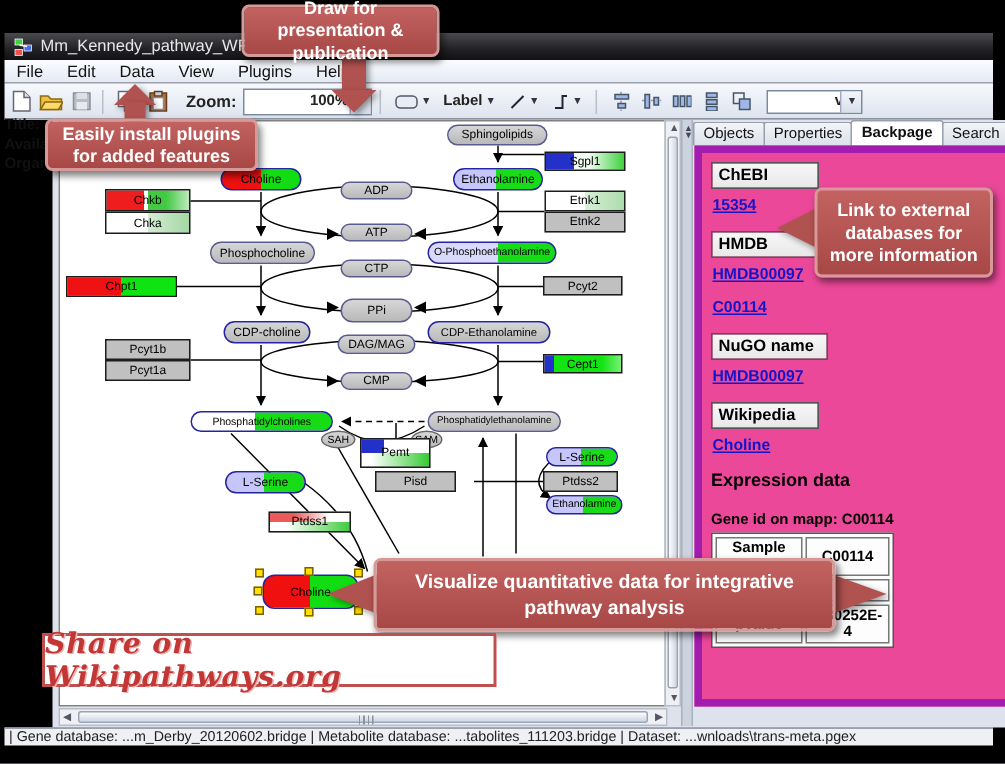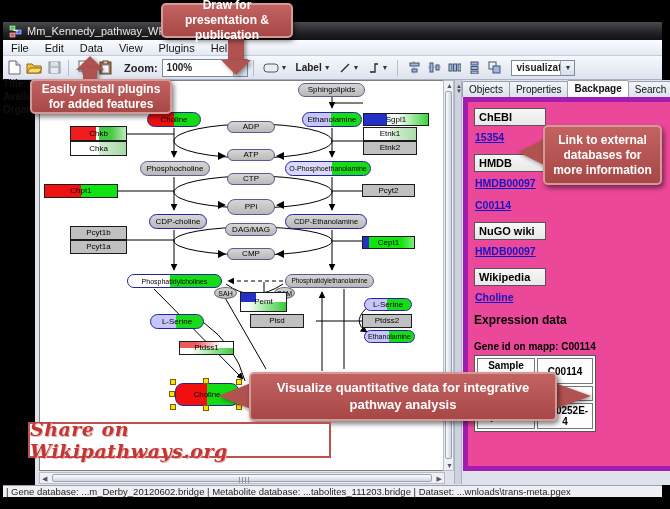--- a/index.html
+++ b/index.html
@@ -12,21 +12,21 @@
     color:#e8e8e8; font-size:11px; padding-left:6px; gap:5px; }
   .menubar { position:absolute; left:3px; top:40px; width:659px; height:16px;
     background:linear-gradient(#fafcff,#e3e9f3); border-bottom:1px solid #c6cdd9;
     display:flex; align-items:center; font-size:11px; color:#111; }
   .menubar span { padding:1px 8px; }
   .toolbar { position:absolute; left:3px; top:56px; width:659px; height:24px;
     background:linear-gradient(#f6f8fc,#dde3ee); border-bottom:1px solid #aab2c2;
     display:flex; align-items:center; font-size:11px; color:#222;font-weight:bold; }
   .tb-ico { width:18px; height:18px; display:flex; align-items:center; justify-content:center; margin-left:2px; }
   .tb-sep { width:1px; height:16px; background:#b8bfcc; margin:0 5px; }
-  .combo { height:18px; background:#fff; border:1px solid #7a8aa0; display:flex; align-items:center; font-size:10px; }
+  .combo { height:18px; background:#fff; border:1px solid #7a8aa0; display:flex; align-items:center; font-size:10px;padding-left:40px; }
   .combo .val { padding:0 4px; flex:1; white-space:nowrap; overflow:hidden; }
   .combo .dd { width:14px; align-self:stretch; border-left:1px solid #9fa9ba; background:linear-gradient(#f2f5fa,#d8dfeb);
     display:flex; align-items:center; justify-content:center; font-size:7px; color:#334; }
   .tool-btn { display:flex; align-items:center; gap:2px; padding:1px 3px; border:1px solid transparent; font-size:10px; }
   .tool-btn .dda { font-size:7px; color:#334; }
 
   
   .workarea { position:absolute; left:3px; top:80px; width:659px; height:405px; background:#dde2ec;margin-left:32px; }
   .canvas { position:absolute; left:4px; top:0; width:405px; height:391px; background:#fff; border:1px solid #808080; overflow:hidden; }
   .edges { position:absolute; left:0; top:0; z-index:1; }
@@ -256,21 +256,21 @@
           <polygon points="178,71 186,75 178,79"></polygon>
             <polygon points="244,71 236,75 244,79"></polygon>
           <polygon points="178,120 186,124 178,128"></polygon>
             <polygon points="244,120 236,124 244,128"></polygon>
           <polygon points="178,169 186,173 178,177"></polygon>
             <polygon points="244,169 236,173 244,177"></polygon>
         </g>
       </svg>
 
       <div class="node pill gray" style="left:258px;top:2px;width:67px;height:14px">Sphingolipids</div>
-      <div class="node gene" style="left:323px;top:32px;width:66px;height:13px;background:linear-gradient(90deg,#2431c8 0 36%,#f2fbf2 36% 55%,#3fd23f 100%)">Sgpl1</div>
+      <div class="node gene" style="left:323px;top:20px;width:54px;height:13px;background:linear-gradient(90deg,#2431c8 0 36%,#f2fbf2 36% 55%,#3fd23f 100%)">Sgpl1</div>
       <div class="node pill" style="left:107px;top:31px;width:54px;height:15px;background:linear-gradient(90deg,#f01010 0 50%,#12dd12 50%)">Choline</div>
       <div class="node pill" style="left:262px;top:31px;width:60px;height:15px;background:linear-gradient(90deg,#c6c6fa 0 48%,#18dc18 48%)">Ethanolamine</div>
       <div class="node pill gray" style="left:187px;top:40px;width:48px;height:12px">ADP</div>
       <div class="node pill gray" style="left:187px;top:68px;width:48px;height:12px">ATP</div>
       <div class="node gene" style="left:323px;top:46px;width:54px;height:14px;background:linear-gradient(90deg,#ffffff 0 50%,#d9efd9 50%,#abdcab 100%)">Etnk1</div>
       <div class="node gene" style="left:323px;top:60px;width:54px;height:14px">Etnk2</div>
       <div class="node gene" style="left:30px;top:45px;width:57px;height:15px;background:linear-gradient(90deg,#ef1d1d 0 46%,#ffffff 46% 50%,#41c941 50% 72%,#bfe9bf 100%)">Chkb</div>
       <div class="node gene" style="left:30px;top:60px;width:57px;height:15px;background:linear-gradient(90deg,#ffffff 0 50%,#d4ecd4 50%,#a4d8a4 100%)">Chka</div>
       <div class="node pill gray" style="left:100px;top:80px;width:70px;height:15px">Phosphocholine</div>
       <div class="node pill fs7" style="left:245px;top:80px;width:86px;height:15px;background:linear-gradient(90deg,#d9d9fc 0 55%,#16dc16 55%)">O-Phosphoethanolamine</div>
@@ -341,21 +341,21 @@
           <a class="bp-link">15354</a>
         </div>
         <div class="bp-section">
           <div class="bp-header">HMDB</div>
           <a class="bp-link">HMDB00097</a>
         </div>
         <div class="bp-section">
           <a class="bp-link">C00114</a>
         </div>
         <div class="bp-section">
-          <div class="bp-header">NuGO wiki</div>
+          <div class="bp-header">NuGO name</div>
           <a class="bp-link">HMDB00097</a>
         </div>
         <div class="bp-section">
           <div class="bp-header">Wikipedia</div>
           <a class="bp-link">Choline</a>
         </div>
         <div class="bp-exp">Expression data</div>
         <div class="bp-mapp">Gene id on mapp: C00114</div>
         <table class="bp-table">
           <tbody>

